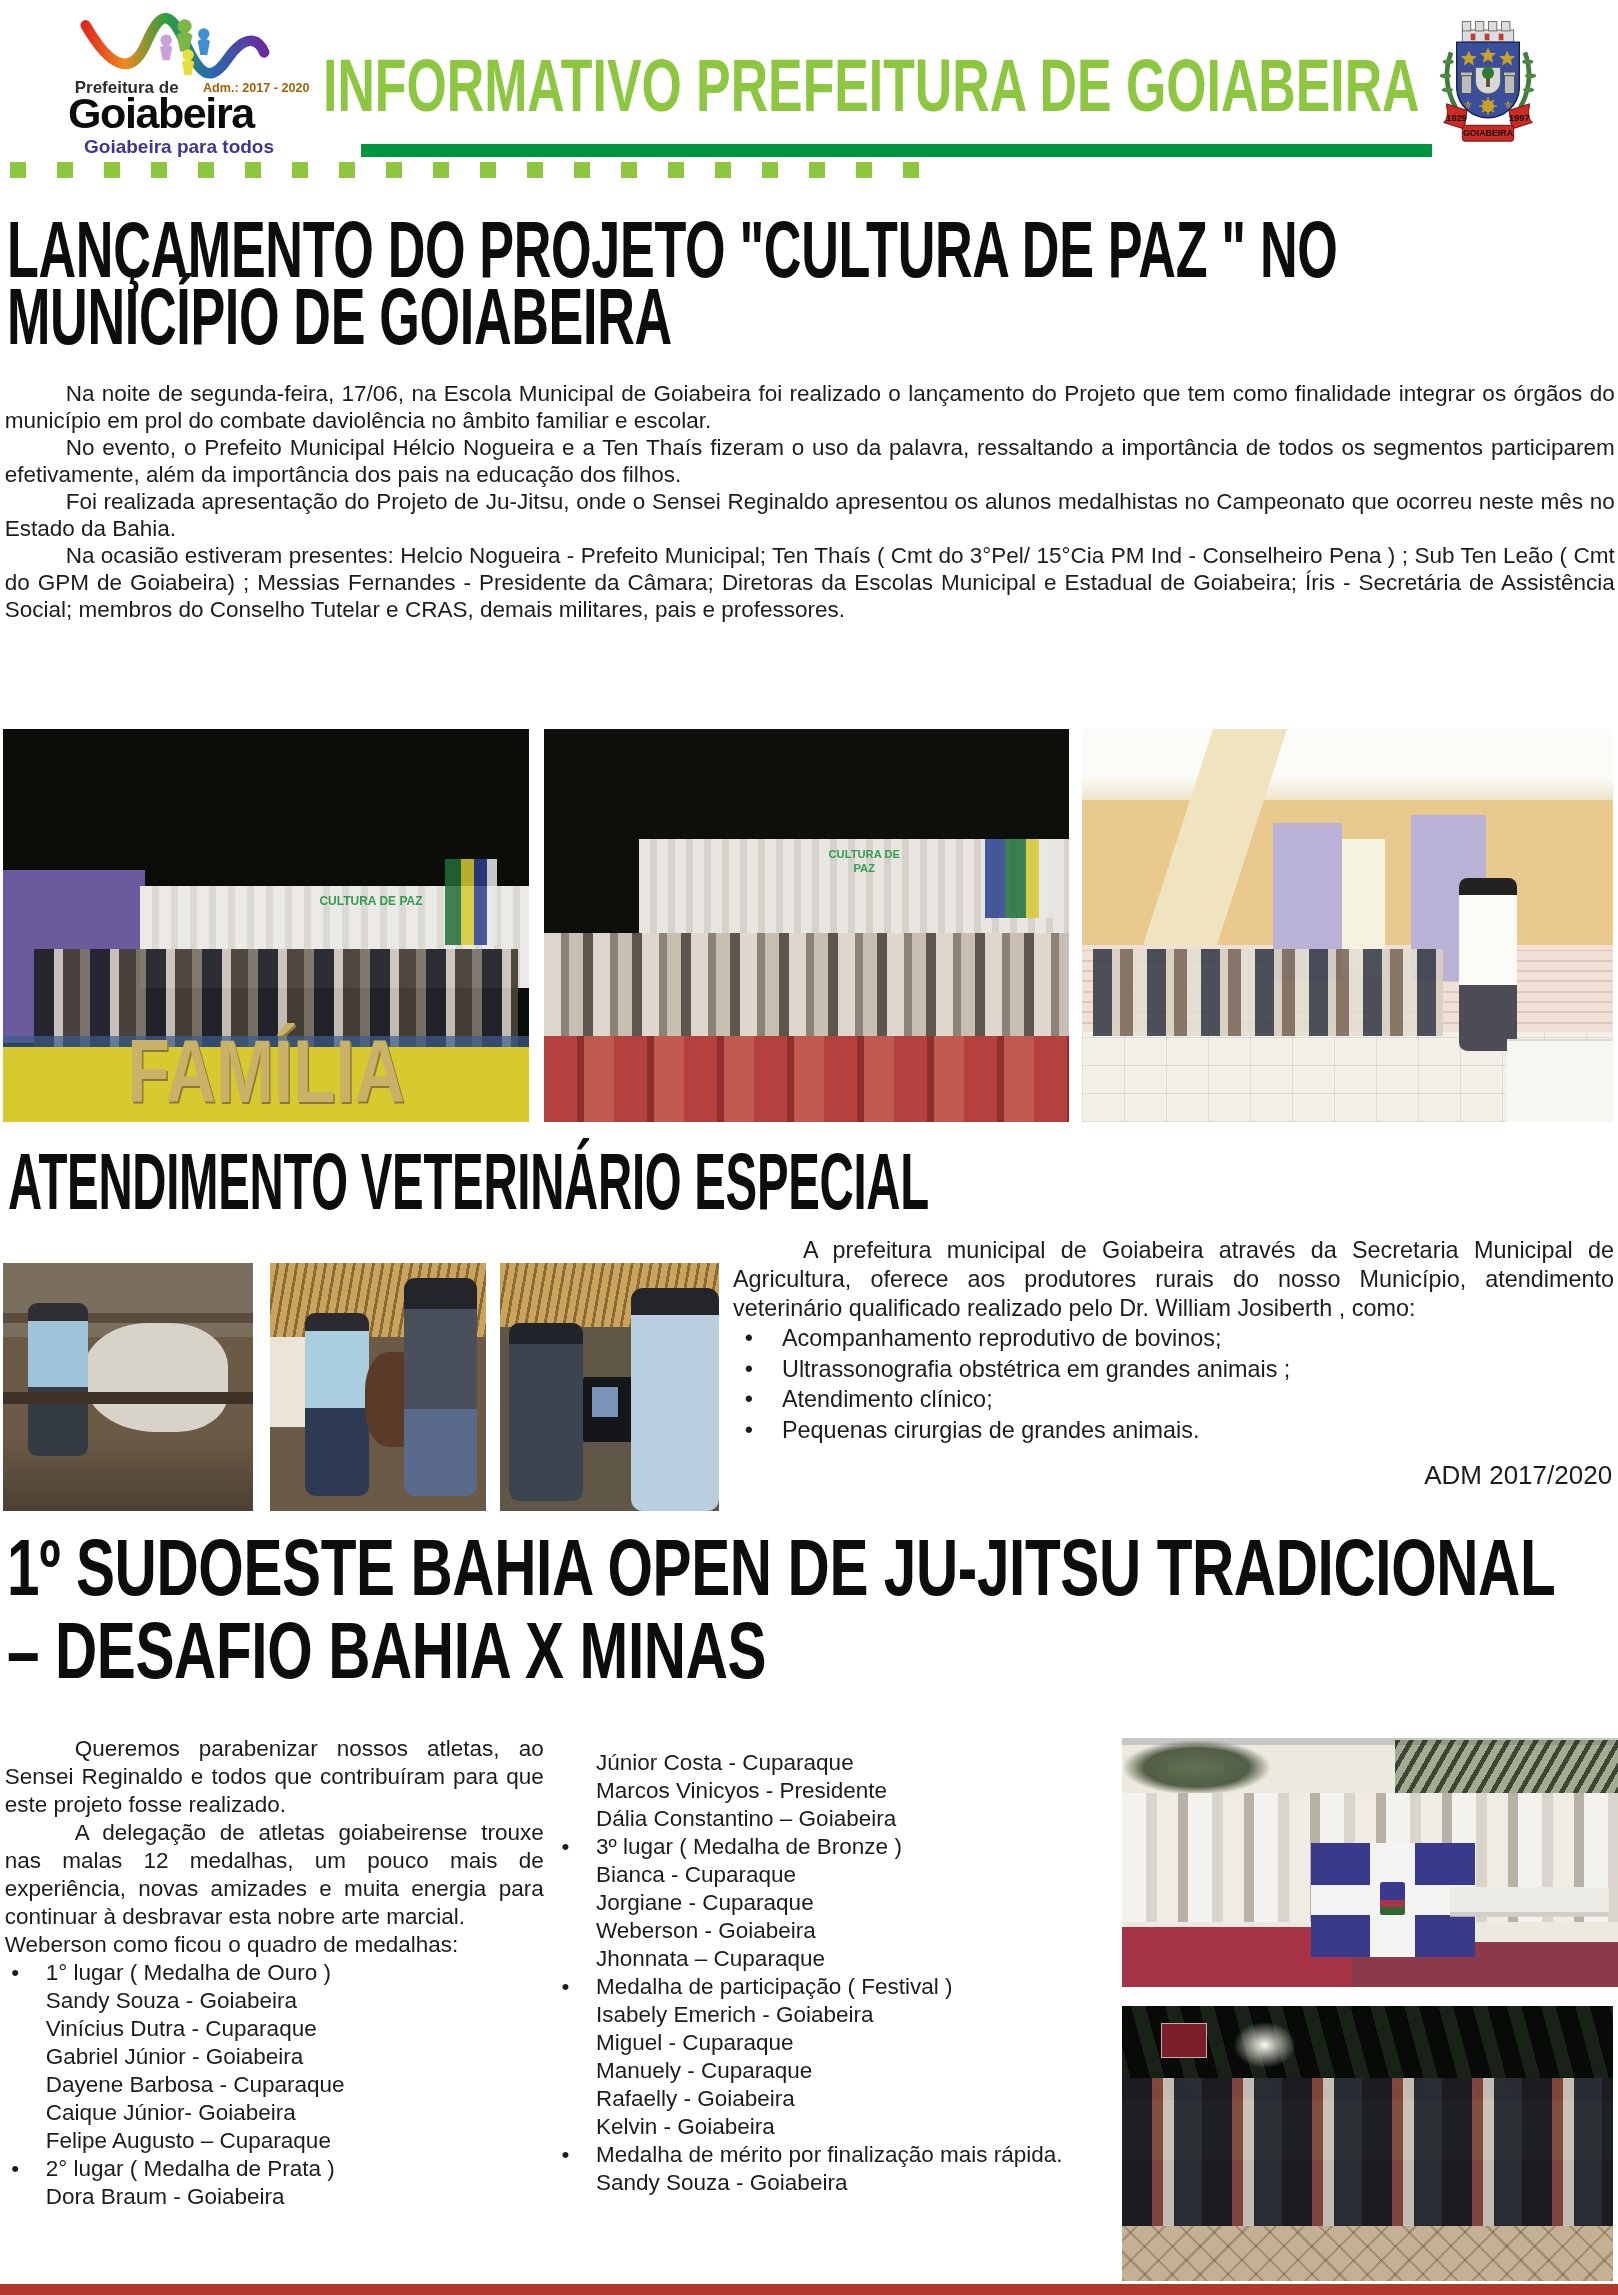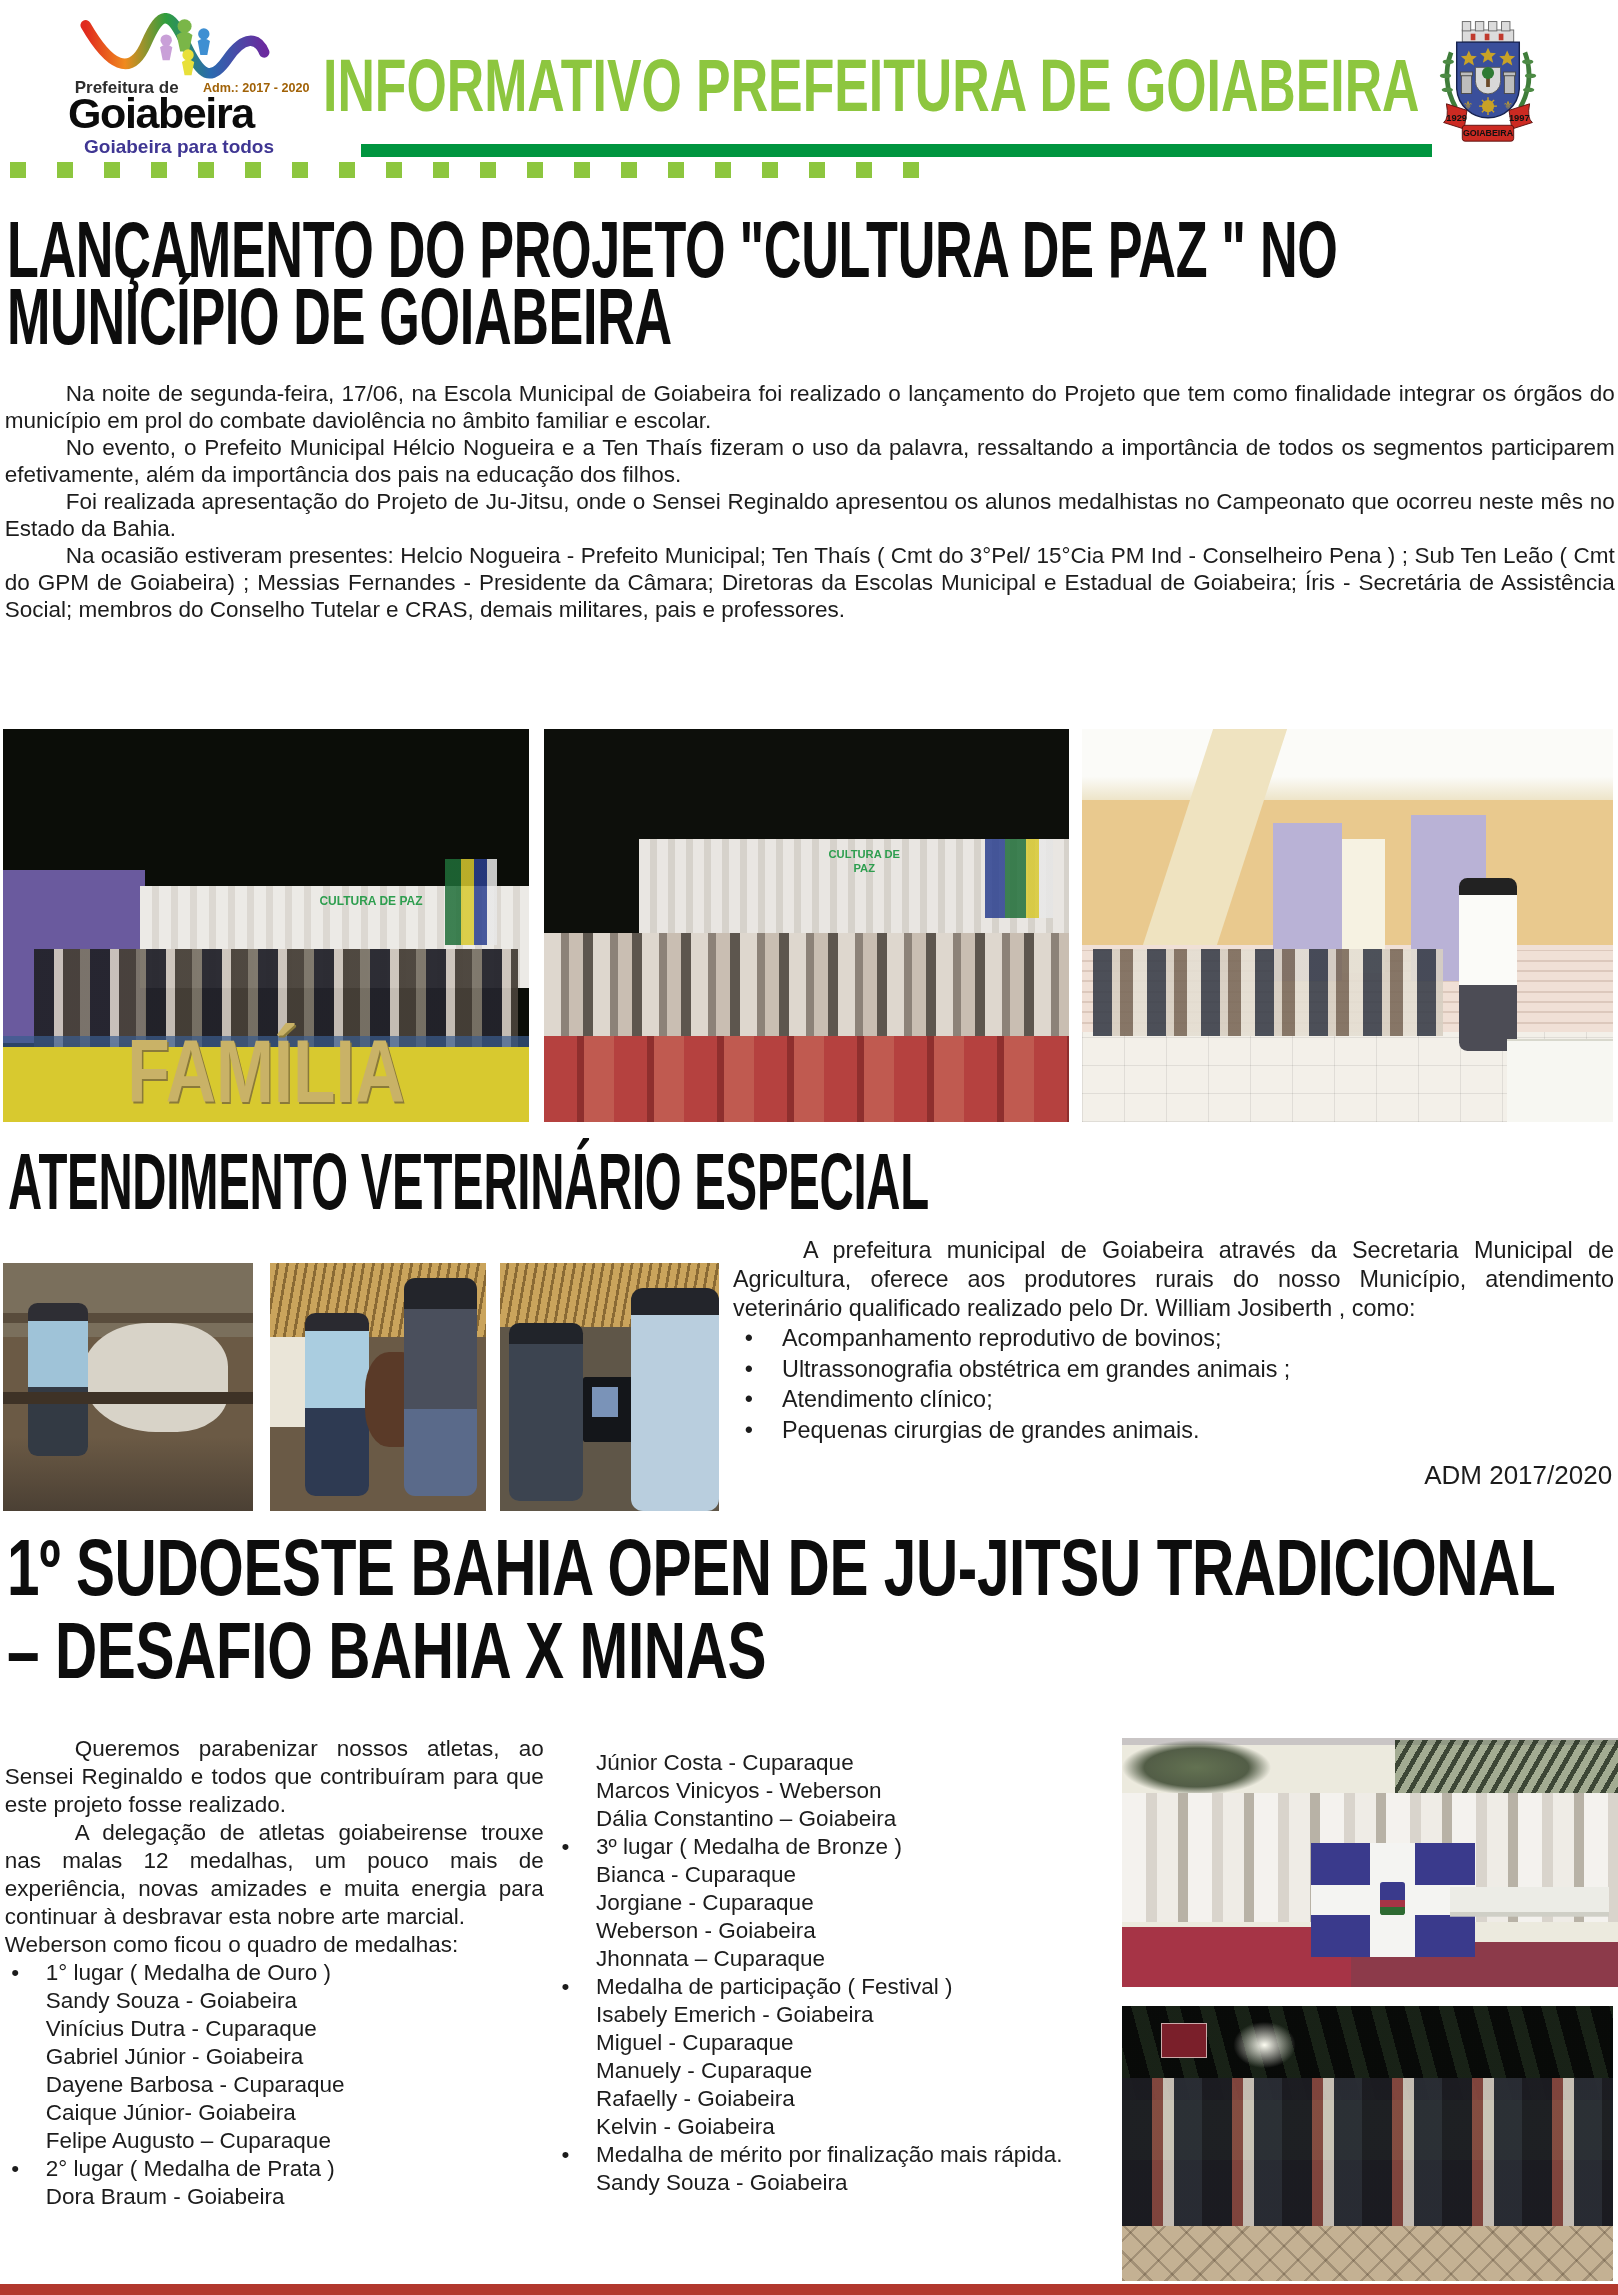--- a/index.html
+++ b/index.html
@@ -352,21 +352,21 @@
     <div class="mline"><span>Gabriel Júnior - Goiabeira</span></div>
     <div class="mline"><span>Dayene Barbosa - Cuparaque</span></div>
     <div class="mline"><span>Caique Júnior- Goiabeira</span></div>
     <div class="mline"><span>Felipe Augusto – Cuparaque</span></div>
     <div class="mline"><span class="mk">•</span><span>2° lugar ( Medalha de Prata )</span></div>
     <div class="mline"><span>Dora Braum - Goiabeira</span></div>
   </div>
 
   <div class="a3col a3-mid">
     <div class="mline"><span>Júnior Costa - Cuparaque</span></div>
-    <div class="mline"><span>Marcos Vinicyos - Weberson</span></div>
+    <div class="mline"><span>Marcos Vinicyos - Presidente</span></div>
     <div class="mline"><span>Dália Constantino – Goiabeira</span></div>
     <div class="mline"><span class="mk">•</span><span>3º lugar ( Medalha de Bronze )</span></div>
     <div class="mline"><span>Bianca - Cuparaque</span></div>
     <div class="mline"><span>Jorgiane - Cuparaque</span></div>
     <div class="mline"><span>Weberson - Goiabeira</span></div>
     <div class="mline"><span>Jhonnata – Cuparaque</span></div>
     <div class="mline"><span class="mk">•</span><span>Medalha de participação ( Festival )</span></div>
     <div class="mline"><span>Isabely Emerich - Goiabeira</span></div>
     <div class="mline"><span>Miguel - Cuparaque</span></div>
     <div class="mline"><span>Manuely - Cuparaque</span></div>

